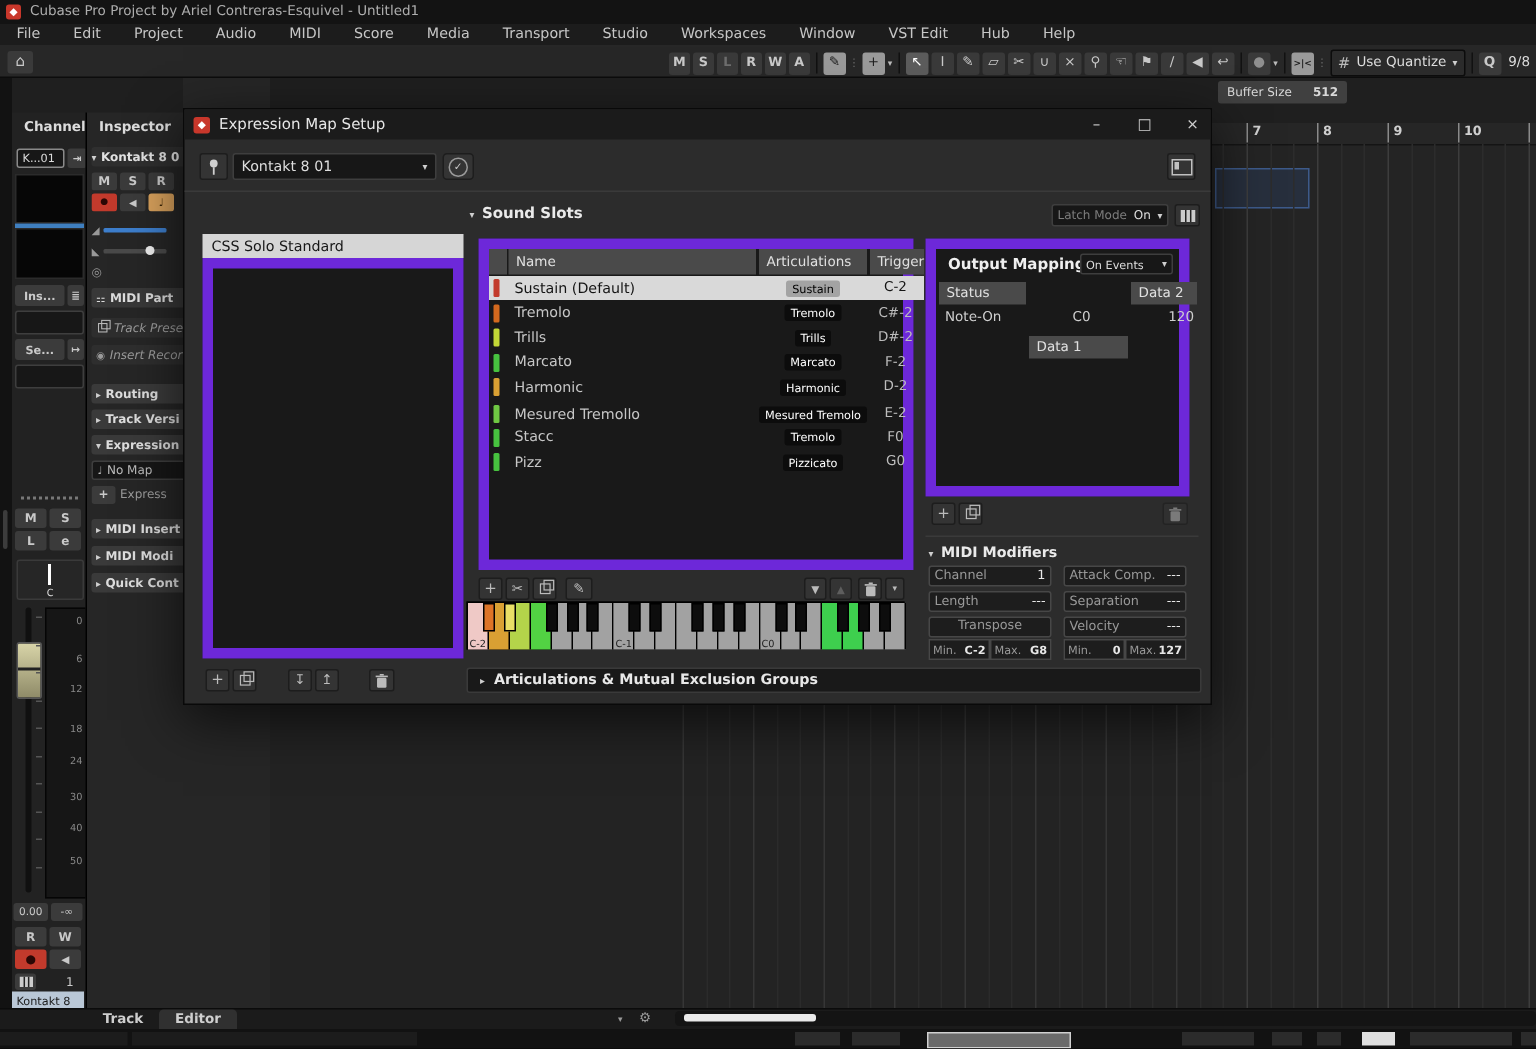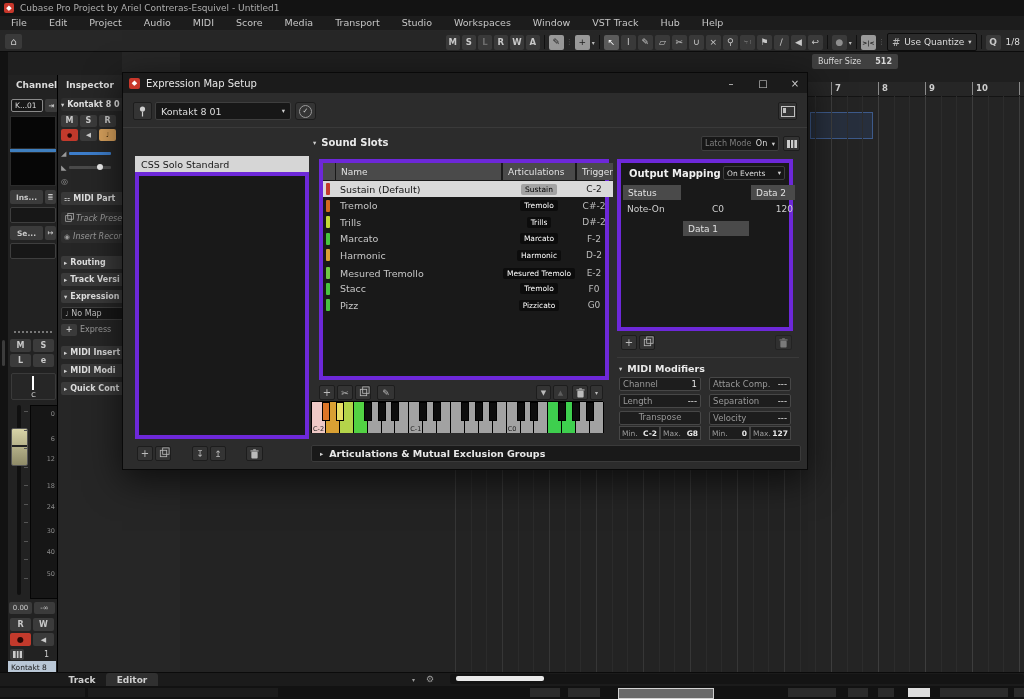--- a/index.html
+++ b/index.html
@@ -51,21 +51,21 @@
   .midi-event{position:absolute;left:2px;top:30px;width:63px;height:27px;background:rgba(45,70,110,0.35);border:1px solid #3d5a8a;box-sizing:border-box;}
   
   .dialog{left:122px;top:72px;width:686px;height:398px;background:#2c2c2c;border:1px solid #090909;box-sizing:border-box;box-shadow:0 10px 34px rgba(0,0,0,.65);z-index:10;}
   .dlg-titlebar{position:absolute;left:0;top:0;width:100%;height:20px;background:#1b1b1b;display:flex;align-items:center;gap:6px;padding-left:6px;box-sizing:border-box;}
   .dlg-title{font-size:10px;color:#e6e6e6;}
   .dlg-controls{position:absolute;right:6px;top:0;height:20px;display:flex;align-items:center;gap:20px;}
   .dlg-ctl{font-size:10px;color:#cfcfcf;width:12px;text-align:center;}
   .field{background:#171717;border:1px solid #3e3e3e;border-radius:2px;box-sizing:border-box;}
   .dlg-divider{position:absolute;left:0;top:54px;width:100%;height:1px;background:#3a3a3a;}
   .icon-btn{background:#343434;border:1px solid #1d1d1d;border-radius:2px;color:#bbb;display:flex;align-items:center;justify-content:center;box-sizing:border-box;}
-  .panel-dark{background:#191919;border:4px solid #6d28d9;box-sizing:border-box;}
+  .panel-dark{background:#191919;border:7px solid #6d28d9;box-sizing:border-box;}
   .search-ph{font-size:8.5px;font-style:italic;color:#8a8a8a;}
   .map-item{background:#d6d6d6;color:#171717;font-size:9.5px;display:flex;align-items:center;padding-left:6px;box-sizing:border-box;}
   .sec-head{font-size:10px;font-weight:bold;color:#eaeaea;display:flex;align-items:center;gap:5px;}
   .tri{font-size:6.5px;color:#cfcfcf;}
   .th{position:absolute;background:#4a4a4a;color:#e0e0e0;font-size:9px;display:flex;align-items:center;padding-left:5px;box-sizing:border-box;}
   .slot-row{position:absolute;left:0;width:290px;height:16px;display:flex;align-items:center;}
   .slot-swatch{position:absolute;left:3px;top:2px;width:4px;height:12px;border-radius:1px;}
   .slot-name{position:absolute;left:17px;font-size:9.5px;color:#c6c6c6;white-space:nowrap;}
   .slot-chip{position:absolute;left:180px;width:72px;display:flex;justify-content:center;}
   .chip{background:#0c0c0c;color:#fff;font-size:7.5px;font-weight:normal;padding:1px 4px;border-radius:2px;white-space:nowrap;}
@@ -109,21 +109,21 @@
       <span class="menu-item">Edit</span>
       <span class="menu-item">Project</span>
       <span class="menu-item">Audio</span>
       <span class="menu-item">MIDI</span>
       <span class="menu-item">Score</span>
       <span class="menu-item">Media</span>
       <span class="menu-item">Transport</span>
       <span class="menu-item">Studio</span>
       <span class="menu-item">Workspaces</span>
       <span class="menu-item">Window</span>
-      <span class="menu-item">VST Track</span>
+      <span class="menu-item">VST Edit</span>
       <span class="menu-item">Hub</span>
       <span class="menu-item">Help</span>
     </div>
 
   <div class="abs toolbar"></div>
   <div class="abs tbtn" style="left:5px;top:34px;width:17px;height:15px;">
     <span style="font-size:10px;">⌂</span>
   </div>
   <div class="toolbar-right" id="toolbar-right">
       <span class="tbtn letter-btn">M</span>
@@ -157,21 +157,21 @@
       <span class="vsep"></span>
       <span class="tbtn tool-btn tool-light" style="font-size: 6px; font-weight: bold;">&gt;|&lt;</span>
       <span class="dots">⋮</span>
       <span class="quantize-box">
         <span style="font-size: 10px; color: rgb(187, 187, 187);">#</span>
         <span style="font-size: 9px; color: rgb(221, 221, 221);">Use Quantize</span>
         <span class="tri">▾</span>
       </span>
       <span class="vsep"></span>
       <span class="tbtn tool-btn" style="font-weight: bold;">Q</span>
-      <span style="font-size: 9px; color: rgb(221, 221, 221); padding: 0px 3px;">1/8</span>
+      <span style="font-size: 9px; color: rgb(221, 221, 221); padding: 0px 3px;">9/8</span>
     </div>
 
   <div class="abs tooltip">
     <span>Buffer Size</span>
     <span style="font-weight:bold;">512</span>
   </div>
 
   <div class="abs left-rail"></div>
   <div class="abs rail-nub"></div>
 

